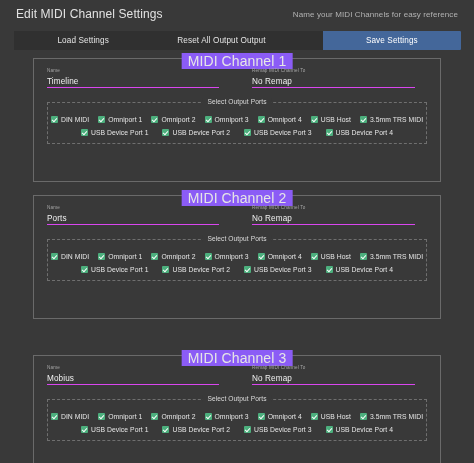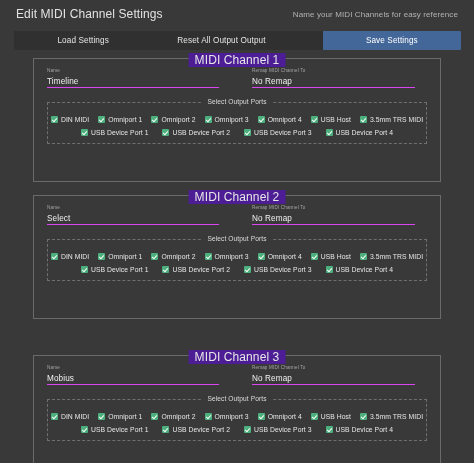--- a/index.html
+++ b/index.html
@@ -84,23 +84,23 @@
     width: 408px;
     border: 1px solid #6a6a6a;
     box-sizing: border-box;
     background: #393939;
   }
   .panel-legend {
     position: absolute;
     top: -6px;
     left: 50%;
     transform: translateX(-50%);
-    background: #4c1d95;
+    background: #8b5cf6;
     padding: 0 6px;
-    font-size: 12px;
+    font-size: 14px;
     color: #e6e6e6;
     white-space: nowrap;
     letter-spacing: 0.1px;
   }
 
   .fields-row {
     display: flex;
     padding: 9px 13px 0 13px;
     box-sizing: border-box;
   }
@@ -273,21 +273,21 @@
               <span class="cb-label">USB Device Port 4</span>
             </div>
           </div>
         </div>
       </div>
       <div class="channel-panel" style="top: 195px; height: 124px;">
         <div class="panel-legend">MIDI Channel 2</div>
         <div class="fields-row">
           <div class="field name-field">
             <div class="field-label">Name</div>
-            <div class="field-input" placeholder="Name">Select</div>
+            <div class="field-input" placeholder="Name">Ports</div>
           </div>
           <div class="field remap-field">
             <div class="field-label">Remap MIDI Channel To</div>
             <div class="field-input select">No Remap</div>
           </div>
         </div>
         <div class="ports-fieldset">
           <div class="ports-legend">Select Output Ports</div>
           <div class="cb-row">
             <div class="cb-item">

